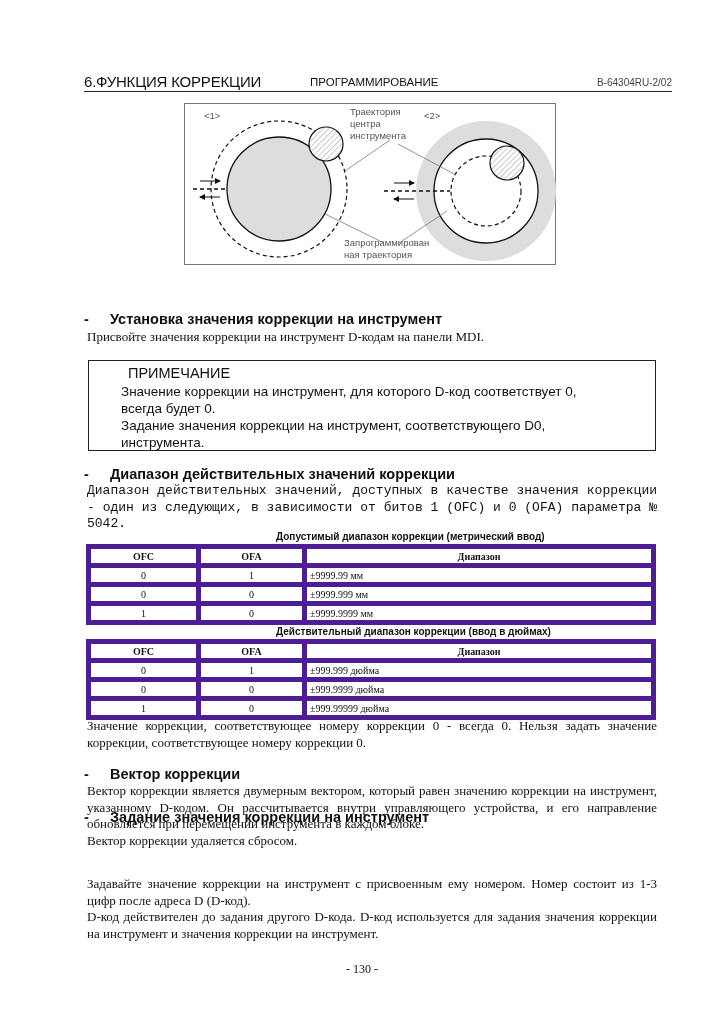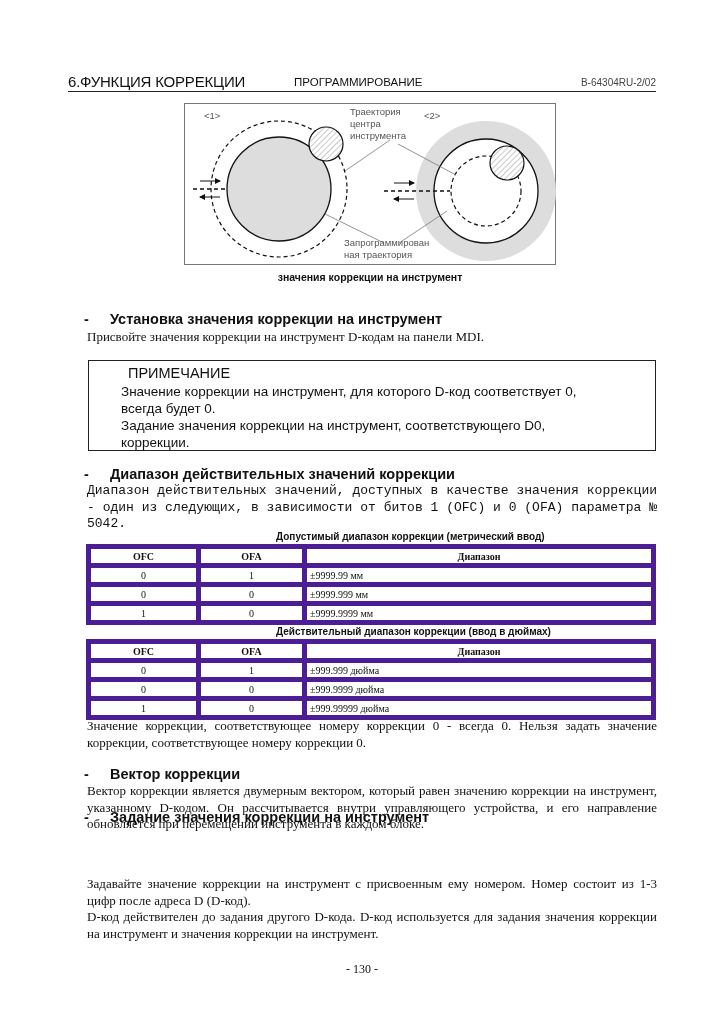--- a/index.html
+++ b/index.html
@@ -1,18 +1,18 @@
 <!DOCTYPE html>
 <html><head>
 <meta charset="utf-8">
 <style>
   html, body { margin:0; padding:0; background:#fff; }
   body { width:724px; height:1024px; position:relative; overflow:hidden; color:#111; }
 
-  #hdr { position:absolute; left:68px; top:73px; width:588px; height:18px; border-bottom:1px solid #222; }
+  #hdr { position:absolute; left:84px; top:73px; width:588px; height:18px; border-bottom:1px solid #222; }
   #hdr .chap { position:absolute; left:0; top:0; font-size:15px; font-family:"Liberation Sans", sans-serif; letter-spacing:-0.2px; }
   #hdr .sect { position:absolute; left:226px; top:3px; font-size:11.5px; font-family:"Liberation Sans", sans-serif; }
   #hdr .code { position:absolute; right:0; top:4px; font-size:10px; font-family:"Liberation Sans", sans-serif; color:#444; }
 
   #fig { position:absolute; left:184px; top:103px; width:372px; height:162px; }
   #fig svg { width:372px; height:162px; display:block; }
   .figtxt { font-family:"Liberation Sans", sans-serif; font-size:9.5px; fill:#555; }
 
   #cap { position:absolute; left:90px; top:270px; width:560px; text-align:center; font-family:"Liberation Sans", sans-serif; font-weight:bold; font-size:10.5px; line-height:15px; }
 
@@ -84,36 +84,35 @@
     <circle cx="323" cy="60" r="17" fill="url(#hatch)" stroke="#111" stroke-width="1.2"></circle>
     <line x1="200" y1="88" x2="266" y2="88" stroke="#111" stroke-width="1.4" stroke-dasharray="4,3"></line>
     <line x1="210" y1="80" x2="230" y2="80" stroke="#111" stroke-width="1" marker-end="url(#arr)"></line>
     <line x1="230" y1="96" x2="210" y2="96" stroke="#111" stroke-width="1" marker-end="url(#arr)"></line>
     <line x1="214" y1="41" x2="272" y2="72" stroke="#777" stroke-width="0.8"></line>
     <line x1="263" y1="108" x2="215" y2="140" stroke="#777" stroke-width="0.8"></line>
   </svg>
 </div>
 
 <div id="cap">
-  <div>значения коррекции на инструмент</div>
 </div>
 
 <div class="sec-h" style="top:311px;">
   <span class="dash">-</span><span>Установка значения коррекции на инструмент</span>
 </div>
 <div class="para" style="top:329px;">
   <p>Присвойте значения коррекции на инструмент D-кодам на панели MDI.</p>
 </div>
 
 <div id="note">
   <div class="nt">ПРИМЕЧАНИЕ</div>
   <div class="nl" style="top:22px;">Значение коррекции на инструмент, для которого D-код соответствует 0,</div>
   <div class="nl" style="top:39px;">всегда будет 0.</div>
   <div class="nl" style="top:56px;">Задание значения коррекции на инструмент, соответствующего D0,</div>
-  <div class="nl" style="top:73px;">коррекции.</div>
+  <div class="nl" style="top:73px;">инструмента.</div>
 </div>
 
 <div class="sec-h" style="top:466px;">
   <span class="dash">-</span><span>Диапазон действительных значений коррекции</span>
 </div>
 <div class="para" style="top:483px;font-family:Liberation Mono, monospace;">
   <p>Диапазон действительных значений, доступных в качестве значения коррекции - один из следующих, в зависимости от битов 1 (OFC) и 0 (OFA) параметра № 5042.</p>
 </div>
 
 <div class="tcap" style="left:276px; top:531px;">Допустимый диапазон коррекции (метрический ввод)</div>
@@ -180,20 +179,21 @@
 
 <div class="para" style="top:718px;">
   <p>Значение коррекции, соответствующее номеру коррекции 0 - всегда 0. Нельзя задать значение коррекции, соответствующее номеру коррекции 0.</p>
 </div>
 
 <div class="sec-h" style="top:766px;">
   <span class="dash">-</span><span>Вектор коррекции</span>
 </div>
 <div class="para" style="top:783px;">
   <p>Вектор коррекции является двумерным вектором, который равен значению коррекции на инструмент, указанному D-кодом.  Он рассчитывается внутри управляющего устройства, и его направление обновляется при перемещении инструмента в каждом блоке.</p>
+  <p>Вектор коррекции удаляется сбросом.</p>
 </div>
 
 <div class="sec-h" style="top:809px;">
   <span class="dash">-</span><span>Задание значения коррекции на инструмент</span>
 </div>
 <div class="para" style="top:876px;">
   <p>Задавайте значение коррекции на инструмент с присвоенным ему номером.  Номер состоит из 1-3 цифр после адреса D (D-код).</p>
   <p>D-код действителен до задания другого D-кода.  D-код используется для задания значения коррекции на инструмент и значения коррекции на инструмент.</p>
 </div>
 

